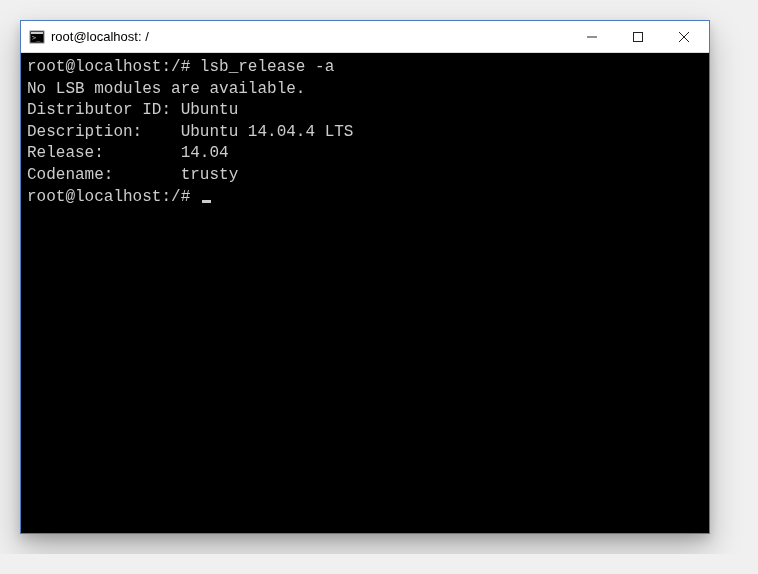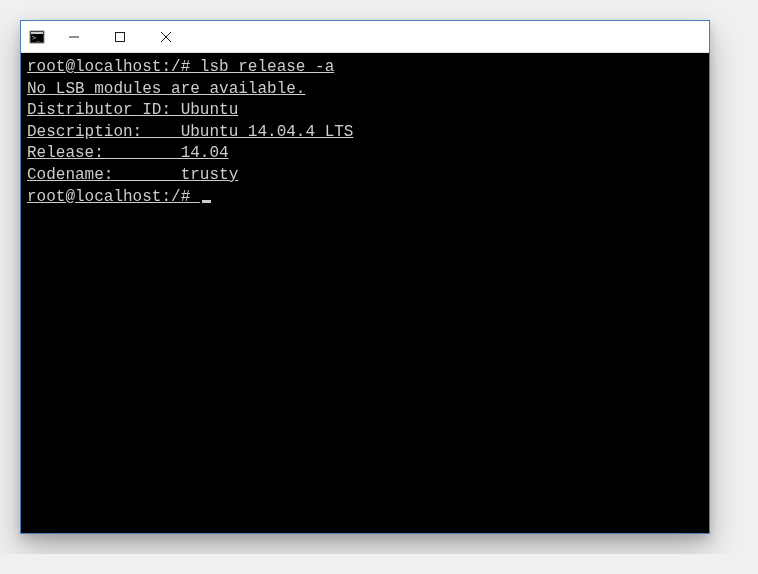--- a/index.html
+++ b/index.html
@@ -70,21 +70,20 @@
       font-family: "Consolas", "Courier New", monospace;
       font-size: 16px;
       line-height: 1.35;
       padding: 4px 6px;
       height: 480px;
       white-space: pre;
       overflow: hidden;
     }
     .term-line {
       display: block;
-      text-decoration: underline;
     }
     .cursor {
       display: inline-block;
       width: 9px;
       height: 3px;
       background: #cccccc;
       vertical-align: baseline;
       margin-left: 2px;
       position: relative;
       top: 2px;
@@ -95,20 +94,21 @@
 
 <div class="window">
   <div class="titlebar">
     <span class="titlebar-icon">
       <svg viewBox="0 0 16 16">
         <rect x="1" y="2" width="14" height="12" fill="#000" stroke="#888" stroke-width="1"></rect>
         <rect x="2" y="3" width="12" height="2" fill="#ccc"></rect>
         <text x="3" y="11" font-size="7" fill="#ccc" font-family="monospace">&gt;_</text>
       </svg>
     </span>
+    <span class="titlebar-text">root@localhost: /</span>
     <div class="window-controls">
       <div class="win-btn">
         <svg viewBox="0 0 10 10">
             <line x1="0" y1="5" x2="10" y2="5"></line>
           </svg>
       </div>
       <div class="win-btn">
         <svg viewBox="0 0 10 10">
             <rect x="0.5" y="0.5" width="9" height="9"></rect>
           </svg>

